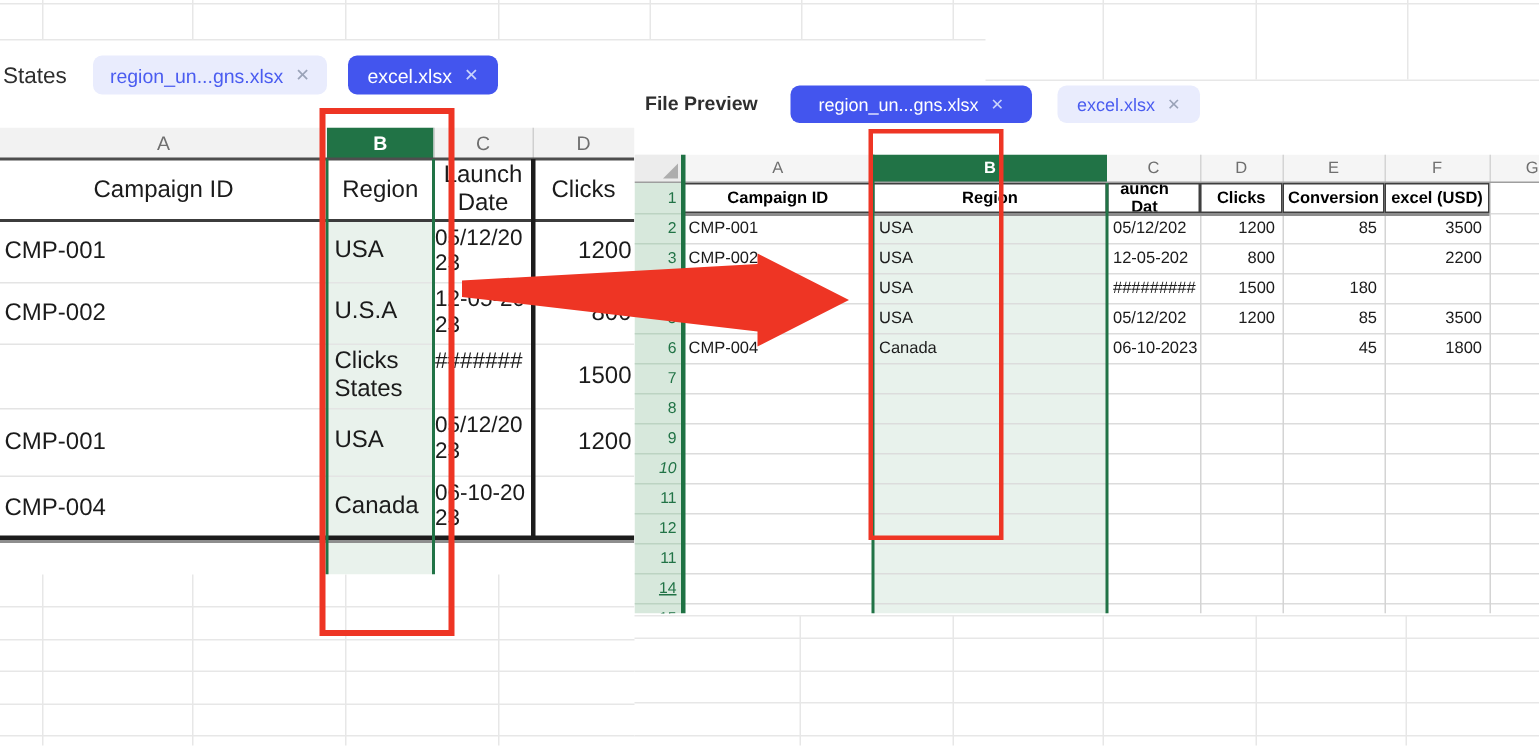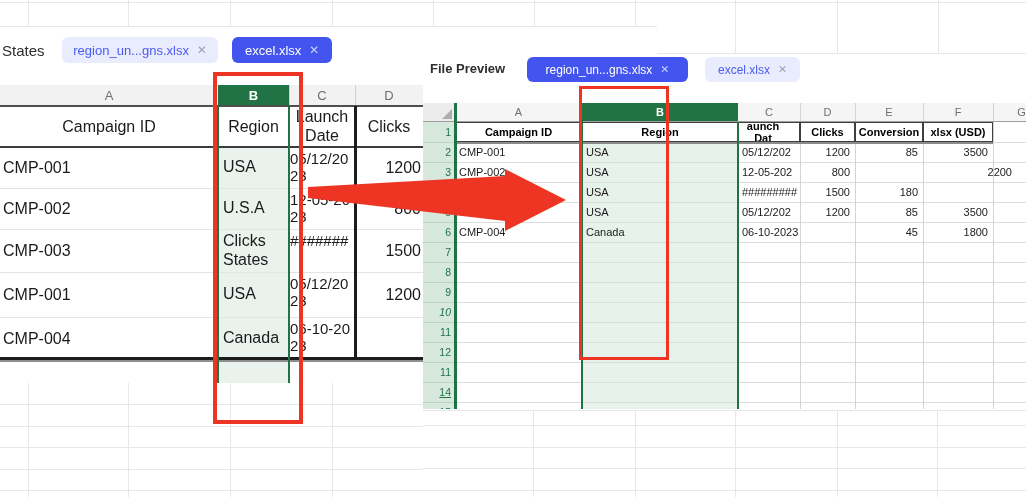--- a/index.html
+++ b/index.html
@@ -117,21 +117,20 @@
     <div class="cellTxt ac wrap2" style="left: 289px; top: 21px; width: 66px; height: 41px; font-size: 16px;">Launch Date</div>
     <div class="cellTxt ac" style="left: 355px; top: 21px; width: 68px; height: 41px; font-size: 16px;">Clicks</div>
     <div class="cellTxt al" style="left: 0px; top: 62px; width: 218px; height: 41px; font-size: 16px; padding-left: 3px;">CMP-001</div>
     <div class="cellTxt al wrap2" style="left: 220px; top: 62px; width: 67px; height: 41px; font-size: 16px; padding-left: 3px;">USA</div>
     <div class="cellTxt al brkall" style="left: 289px; top: 62px; width: 66px; height: 41px; font-size: 15px; padding-left: 1px;">05/12/2023</div>
     <div class="cellTxt ar" style="left: 355px; top: 62px; width: 66px; height: 41px; font-size: 16px; padding-right: 5px;">1200</div>
     <div class="cellTxt al" style="left: 0px; top: 103px; width: 218px; height: 41px; font-size: 16px; padding-left: 3px;">CMP-002</div>
     <div class="cellTxt al wrap2" style="left: 220px; top: 103px; width: 67px; height: 41px; font-size: 16px; padding-left: 3px;">U.S.A</div>
     <div class="cellTxt al brkall" style="left: 289px; top: 103px; width: 66px; height: 41px; font-size: 15px; padding-left: 1px;">12-05-2023</div>
     <div class="cellTxt ar" style="left: 355px; top: 103px; width: 66px; height: 41px; font-size: 16px; padding-right: 5px;">800</div>
-    <div class="cellTxt al" style="left: 0px; top: 144px; width: 218px; height: 43px; font-size: 16px; padding-left: 3px;">CMP-003</div>
     <div class="cellTxt al wrap2" style="left: 220px; top: 144px; width: 67px; height: 43px; font-size: 16px; padding-left: 3px;">Clicks States</div>
     <div class="cellTxt al brkall" style="left: 289px; top: 144px; width: 66px; height: 43px; font-size: 15px; padding-left: 1px;">#######</div>
     <div class="cellTxt ar" style="left: 355px; top: 144px; width: 66px; height: 43px; font-size: 16px; padding-right: 5px;">1500</div>
     <div class="cellTxt al" style="left: 0px; top: 187px; width: 218px; height: 45px; font-size: 16px; padding-left: 3px;">CMP-001</div>
     <div class="cellTxt al wrap2" style="left: 220px; top: 187px; width: 67px; height: 45px; font-size: 16px; padding-left: 3px;">USA</div>
     <div class="cellTxt al brkall" style="left: 289px; top: 187px; width: 66px; height: 45px; font-size: 15px; padding-left: 1px;">05/12/2023</div>
     <div class="cellTxt ar" style="left: 355px; top: 187px; width: 66px; height: 45px; font-size: 16px; padding-right: 5px;">1200</div>
     <div class="cellTxt al" style="left: 0px; top: 232px; width: 218px; height: 43px; font-size: 16px; padding-left: 3px;">CMP-004</div>
     <div class="cellTxt al wrap2" style="left: 220px; top: 232px; width: 67px; height: 43px; font-size: 16px; padding-left: 3px;">Canada</div>
     <div class="cellTxt al brkall" style="left: 289px; top: 232px; width: 66px; height: 43px; font-size: 15px; padding-left: 1px;">06-10-2023</div>
@@ -219,33 +218,33 @@
     <div class="cellTxt ar rownum" style="left: 0px; top: 219px; width: 28px; height: 20px; font-size: 10.5px; padding-right: 4px;">11</div>
     <div class="cellTxt ar rownum" style="left: 0px; top: 239px; width: 28px; height: 20px; font-size: 10.5px; padding-right: 4px;">12</div>
     <div class="cellTxt ar rownum" style="left: 0px; top: 259px; width: 28px; height: 20px; font-size: 10.5px; padding-right: 4px;">11</div>
     <div class="cellTxt ar rownum" style="left: 0px; top: 279px; width: 28px; height: 20px; font-size: 10.5px; padding-right: 4px; text-decoration: underline;">14</div>
     <div class="cellTxt ar rownum" style="left: 0px; top: 299px; width: 28px; height: 20px; font-size: 10.5px; padding-right: 4px;">15</div>
     <div class="cellTxt ac bold" style="left: 33px; top: 20px; width: 125px; height: 18px; font-size: 11px;">Campaign ID</div>
     <div class="cellTxt ac bold" style="left: 160px; top: 20px; width: 154px; height: 18px; font-size: 11px;">Region</div>
     <div class="cellTxt ac bold" style="left: 316px; top: 20px; width: 48px; height: 18px; font-size: 11px;">aunch Dat</div>
     <div class="cellTxt ac bold" style="left: 378px; top: 20px; width: 53px; height: 18px; font-size: 11px;">Clicks</div>
     <div class="cellTxt ac bold" style="left: 433px; top: 20px; width: 66px; height: 18px; font-size: 11px;">Conversion</div>
-    <div class="cellTxt ac bold" style="left: 501px; top: 20px; width: 68px; height: 18px; font-size: 11px;">xlsx (USD)</div>
+    <div class="cellTxt ac bold" style="left: 501px; top: 20px; width: 68px; height: 18px; font-size: 11px;">excel (USD)</div>
     <div class="cellTxt ac bold" style="left: 571px; top: 20px; width: 55px; height: 18px; font-size: 11px;"></div>
     <div class="cellTxt al " style="left: 32px; top: 39px; width: 127px; height: 20px; font-size: 11px; padding-left: 4px;">CMP-001</div>
     <div class="cellTxt al " style="left: 159px; top: 39px; width: 156px; height: 20px; font-size: 11px; padding-left: 4px;">USA</div>
     <div class="cellTxt al " style="left: 315px; top: 39px; width: 62px; height: 20px; font-size: 11px; padding-left: 4px;">05/12/202</div>
     <div class="cellTxt ar " style="left: 377px; top: 39px; width: 50px; height: 20px; font-size: 11px;">1200</div>
     <div class="cellTxt ar " style="left: 432px; top: 39px; width: 63px; height: 20px; font-size: 11px;">85</div>
     <div class="cellTxt ar " style="left: 500px; top: 39px; width: 65px; height: 20px; font-size: 11px;">3500</div>
     <div class="cellTxt al " style="left: 32px; top: 59px; width: 127px; height: 20px; font-size: 11px; padding-left: 4px;">CMP-002</div>
     <div class="cellTxt al " style="left: 159px; top: 59px; width: 156px; height: 20px; font-size: 11px; padding-left: 4px;">USA</div>
     <div class="cellTxt al " style="left: 315px; top: 59px; width: 62px; height: 20px; font-size: 11px; padding-left: 4px;">12-05-202</div>
     <div class="cellTxt ar " style="left: 377px; top: 59px; width: 50px; height: 20px; font-size: 11px;">800</div>
-    <div class="cellTxt ar " style="left: 524px; top: 59px; width: 65px; height: 20px; font-size: 11px;">2200</div>
+    <div class="cellTxt ar " style="left: 500px; top: 59px; width: 65px; height: 20px; font-size: 11px;">2200</div>
     <div class="cellTxt al " style="left: 159px; top: 79px; width: 156px; height: 20px; font-size: 11px; padding-left: 4px;">USA</div>
     <div class="cellTxt al " style="left: 315px; top: 79px; width: 62px; height: 20px; font-size: 11px; padding-left: 4px;">#########</div>
     <div class="cellTxt ar " style="left: 377px; top: 79px; width: 50px; height: 20px; font-size: 11px;">1500</div>
     <div class="cellTxt ar " style="left: 432px; top: 79px; width: 63px; height: 20px; font-size: 11px;">180</div>
     <div class="cellTxt al " style="left: 32px; top: 99px; width: 127px; height: 20px; font-size: 11px; padding-left: 4px;">CMP-001</div>
     <div class="cellTxt al " style="left: 159px; top: 99px; width: 156px; height: 20px; font-size: 11px; padding-left: 4px;">USA</div>
     <div class="cellTxt al " style="left: 315px; top: 99px; width: 62px; height: 20px; font-size: 11px; padding-left: 4px;">05/12/202</div>
     <div class="cellTxt ar " style="left: 377px; top: 99px; width: 50px; height: 20px; font-size: 11px;">1200</div>
     <div class="cellTxt ar " style="left: 432px; top: 99px; width: 63px; height: 20px; font-size: 11px;">85</div>
     <div class="cellTxt ar " style="left: 500px; top: 99px; width: 65px; height: 20px; font-size: 11px;">3500</div>

